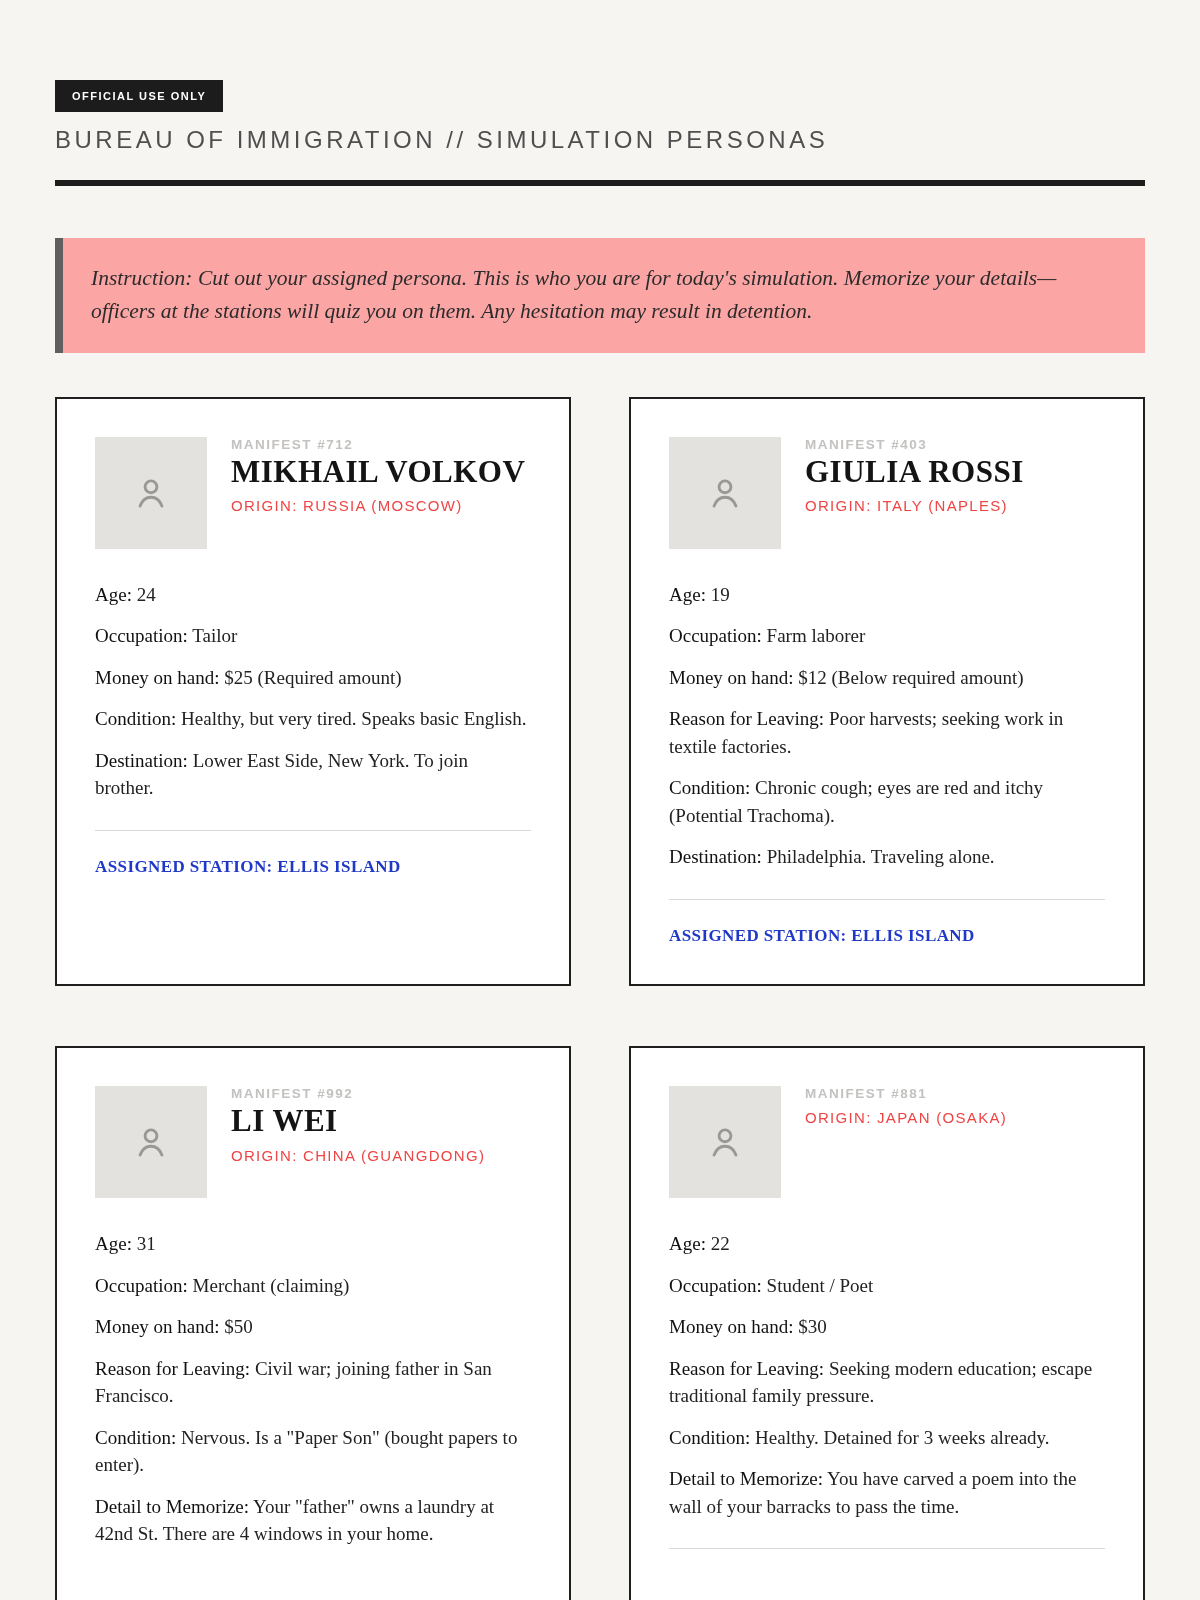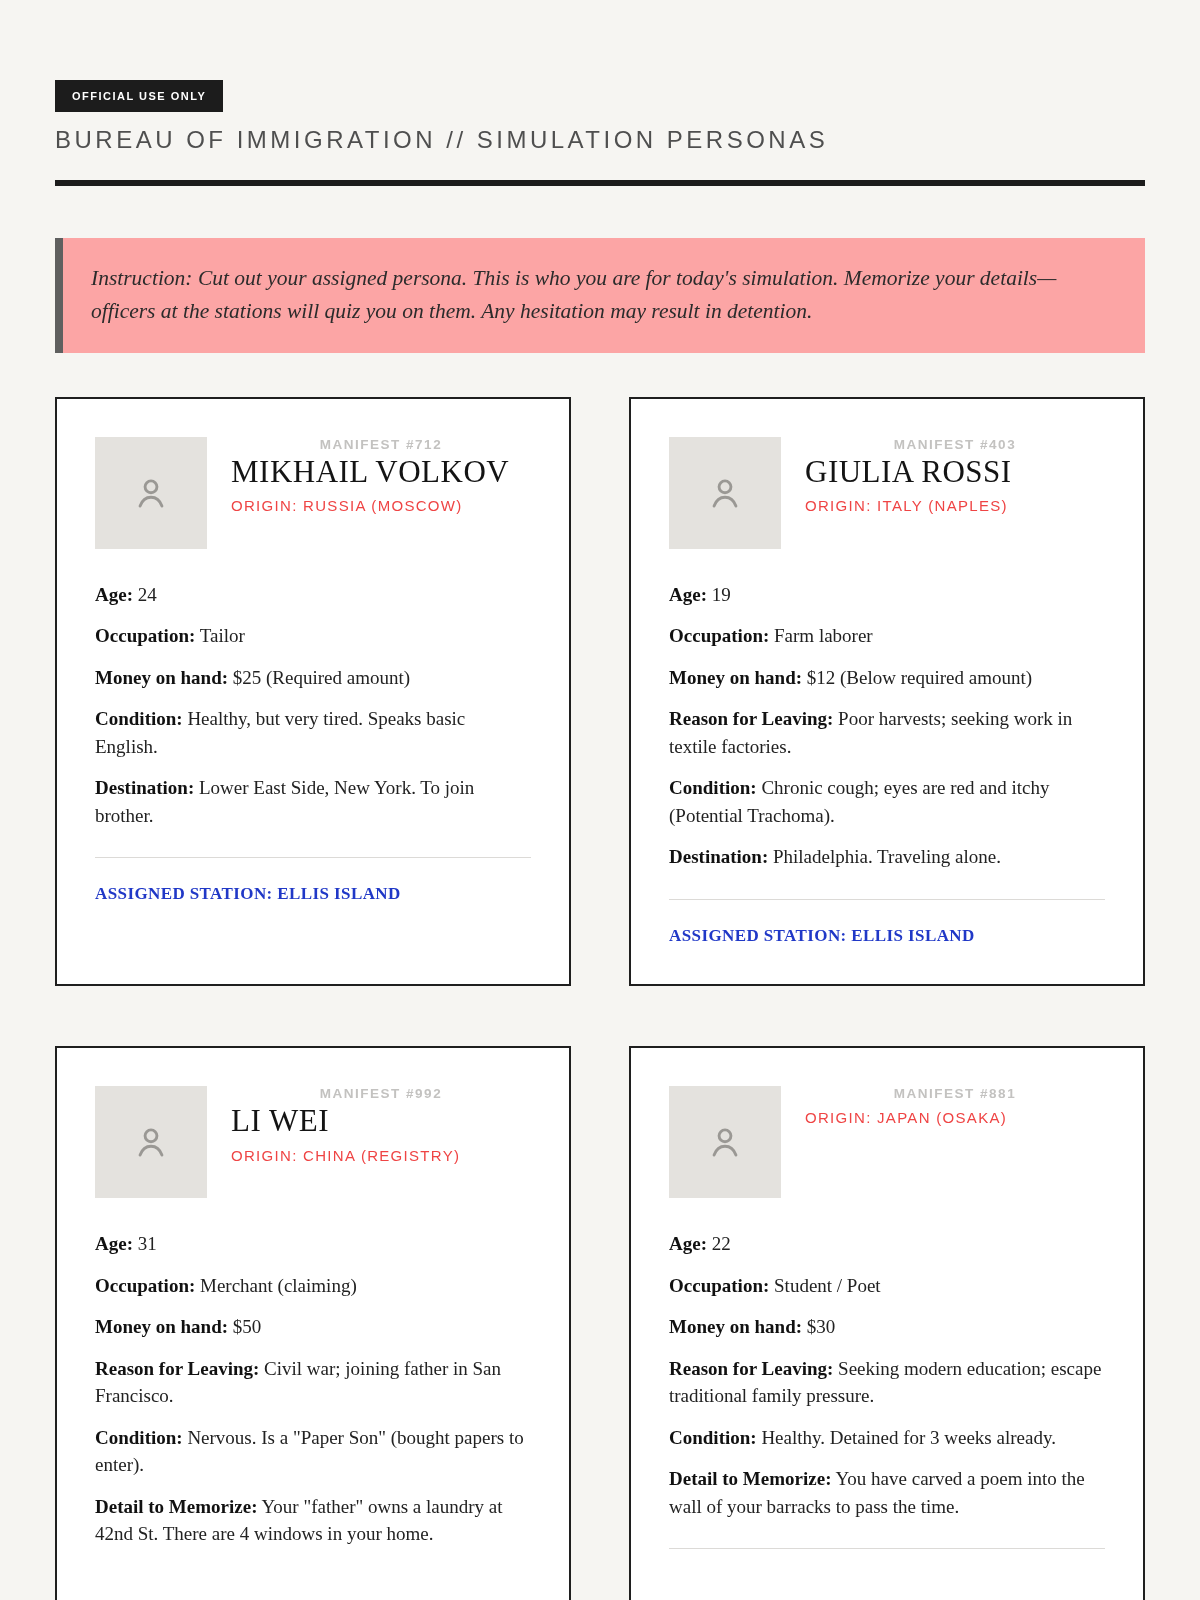--- a/index.html
+++ b/index.html
@@ -68,51 +68,51 @@
   }
   .card-head { display:flex; gap:24px; }
   .avatar {
     width:112px; height:112px;
     background:#e4e2de;
     flex:none;
     display:flex; align-items:center; justify-content:center;
   }
   .head-text { flex:1; min-width:0; }
   .manifest {
-    text-align:center;
+    text-align:left;
     font-family:"Liberation Sans", sans-serif;
     font-size:13.5px;
     font-weight:700;
     letter-spacing:1.5px;
     color:#c3c2c0;
   }
   .persona-name {
     font-family:"Liberation Serif", serif;
     font-size:31px;
-    font-weight:400;
+    font-weight:700;
     letter-spacing:0.5px;
     color:#141414;
     margin-top:2px;
     line-height:1.15;
   }
   .origin {
     margin-top:8px;
     font-family:"Liberation Sans", sans-serif;
     font-size:15px;
     letter-spacing:1.3px;
     color:#ef4444;
   }
   .fields { margin-top:32px; }
   .field {
     font-size:19px;
     line-height:1.45;
     color:#222222;
     margin-bottom:14px;
   }
-  .field strong { font-weight:700; color:#111111; }
+  .field strong { font-weight:400; color:#111111; }
   .divider {
     border:0;
     border-top:1px solid #dcdad7;
     margin:28px 0 26px 0;
   }
   .station {
     font-family:Liberation Serif, serif;
     font-size:17px;
     font-weight:700;
     letter-spacing:0.4px;
@@ -188,21 +188,21 @@
       <div class="card-head">
         <div class="avatar">
           <svg width="46" height="46" viewBox="0 0 24 24" fill="none" stroke="#9a9894" stroke-width="1.5" stroke-linecap="round">
             <circle cx="12" cy="8.8" r="3.1"></circle>
             <path d="M6.3 18.8c1.1-3.1 3.1-4.6 5.7-4.6s4.6 1.5 5.7 4.6"></path>
           </svg>
         </div>
         <div class="head-text">
           <div class="manifest">MANIFEST #992</div>
           <h2 class="persona-name">LI WEI</h2>
-          <div class="origin">ORIGIN: CHINA (REGISTRY)</div>
+          <div class="origin">ORIGIN: CHINA (GUANGDONG)</div>
         </div>
       </div>
       <div class="fields">
         <p class="field"><strong>Age:</strong> <span>31</span></p>
         <p class="field"><strong>Occupation:</strong> <span>Merchant (claiming)</span></p>
         <p class="field"><strong>Money on hand:</strong> <span>$50</span></p>
         <p class="field"><strong>Reason for Leaving:</strong> <span>Civil war; joining father in San Francisco.</span></p>
         <p class="field"><strong>Condition:</strong> <span>Nervous. Is a "Paper Son" (bought papers to enter).</span></p>
         <p class="field"><strong>Detail to Memorize:</strong> <span>Your "father" owns a laundry at 42nd St. There are 4 windows in your home.</span></p>
       </div>

